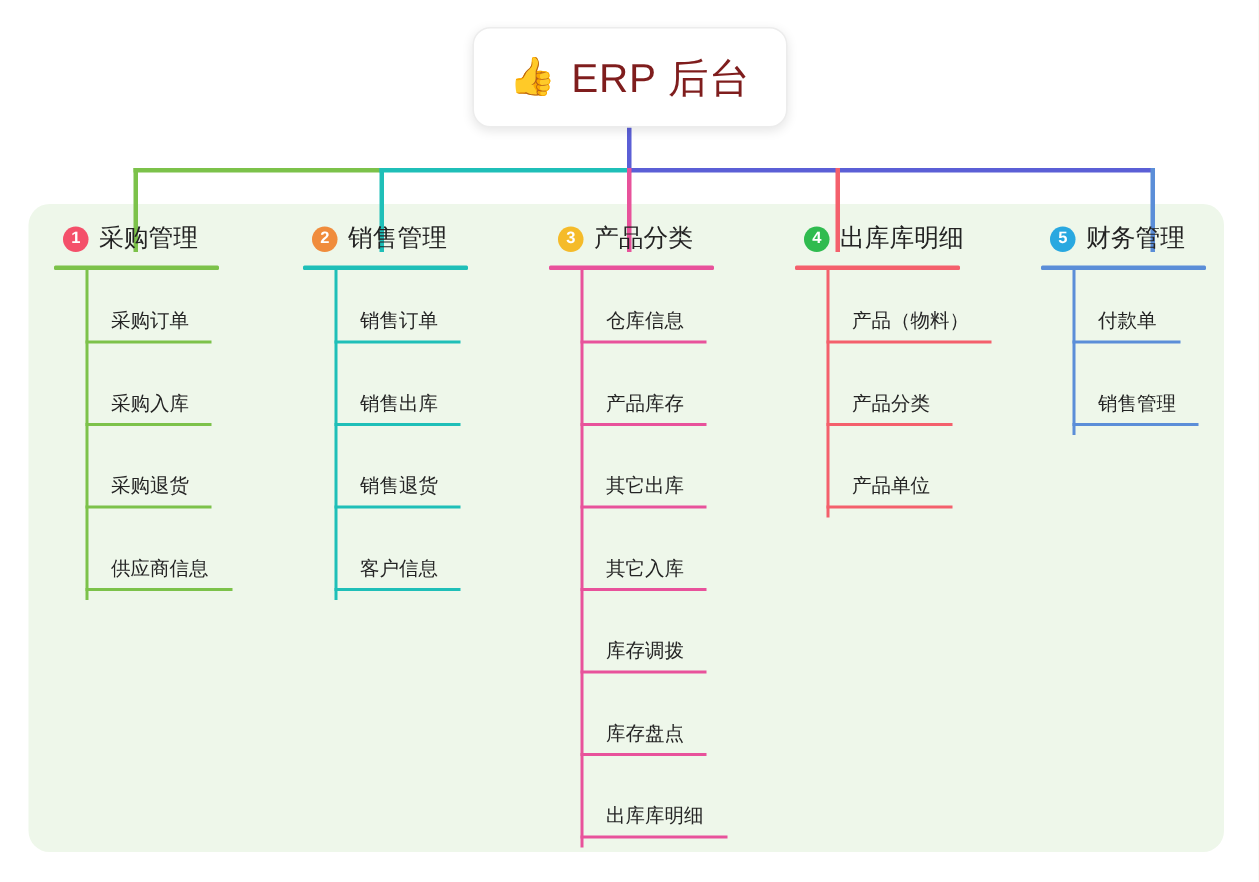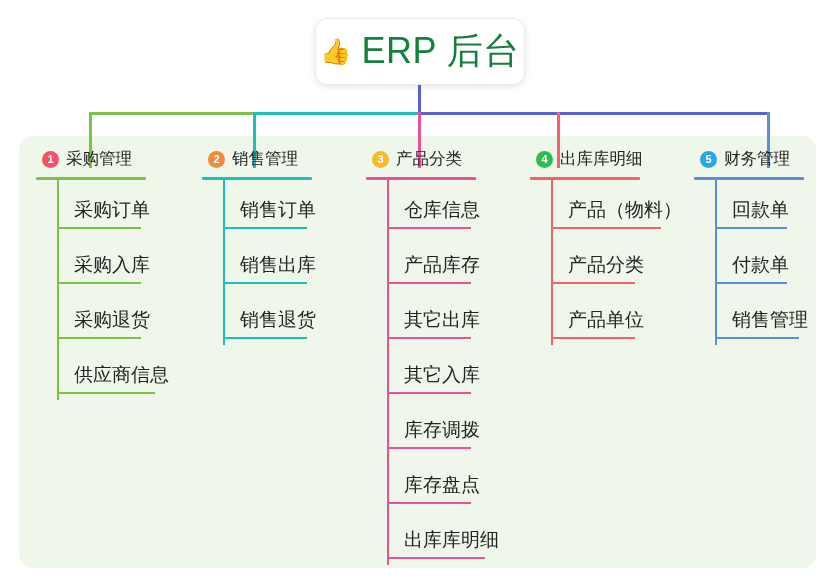--- a/index.html
+++ b/index.html
@@ -22,21 +22,21 @@
     background:#ffffff;
     border:1px solid #ececec;
     border-radius:12px;
     box-shadow:0 2px 7px rgba(0,0,0,.10);
     display:flex;align-items:center;justify-content:center;
     box-sizing:border-box;
     z-index:6;
   }
   .title-inner{display:flex;align-items:center;gap:10px;}
   .title-emoji{font-size:25px;line-height:1;}
-  .title-text{font-size:36px;color:#15803d;letter-spacing:.5px;white-space:nowrap;}
+  .title-text{font-size:27px;color:#7f1d1d;letter-spacing:.5px;white-space:nowrap;}
 
   
   .conn{position:absolute;z-index:2;}
 
   
   .panel{
     position:absolute;
     left:19px;top:136px;
     width:797px;height:432px;
     background:#eef7ea;
@@ -59,21 +59,21 @@
   .items{position:relative;margin-top:0;}
   .spine{position:absolute;left:21px;top:0;bottom:0;width:2px;}
   .item{
     position:relative;
     height:55px;
     box-sizing:border-box;
   }
   .item-label{
     position:absolute;
     left:38px;bottom:12px;
-    font-size:19px;
+    font-size:13px;
     color:#242424;
     white-space:nowrap;
   }
   .item-rule{
     position:absolute;
     left:21px;bottom:6px;
     height:2px;
     width:84px;
   }
 </style>
@@ -144,20 +144,24 @@
             <div class="item-rule" style="width: 84px; background: rgb(31, 191, 184);"></div>
           </div>
           <div class="item">
             <div class="item-label">销售出库</div>
             <div class="item-rule" style="width: 84px; background: rgb(31, 191, 184);"></div>
           </div>
           <div class="item">
             <div class="item-label">销售退货</div>
             <div class="item-rule" style="width: 84px; background: rgb(31, 191, 184);"></div>
           </div>
+          <div class="item">
+            <div class="item-label">客户信息</div>
+            <div class="item-rule" style="width: 84px; background: rgb(31, 191, 184);"></div>
+          </div>
         </div>
       </div>
       <div class="column" style="left: 366px; top: 147px;">
         <div class="col-head">
           <span class="badge" style="background: rgb(245, 187, 42);">3</span>
           <span class="col-title">产品分类</span>
         </div>
         <div class="head-rule" style="width: 110px; background: rgb(232, 82, 155);"></div>
         <div class="items">
           <div class="spine" style="background: rgb(232, 82, 155);"></div>
@@ -215,24 +219,20 @@
       </div>
       <div class="column" style="left: 694px; top: 147px;">
         <div class="col-head">
           <span class="badge" style="background: rgb(41, 168, 224);">5</span>
           <span class="col-title">财务管理</span>
         </div>
         <div class="head-rule" style="width: 110px; background: rgb(91, 142, 216);"></div>
         <div class="items">
           <div class="spine" style="background: rgb(91, 142, 216);"></div>
           <div class="item">
-            <div class="item-label">回款单</div>
-            <div class="item-rule" style="width: 72px; background: rgb(91, 142, 216);"></div>
-          </div>
-          <div class="item">
             <div class="item-label">付款单</div>
             <div class="item-rule" style="width: 72px; background: rgb(91, 142, 216);"></div>
           </div>
           <div class="item">
             <div class="item-label">销售管理</div>
             <div class="item-rule" style="width: 84px; background: rgb(91, 142, 216);"></div>
           </div>
         </div>
       </div>
     </div>

